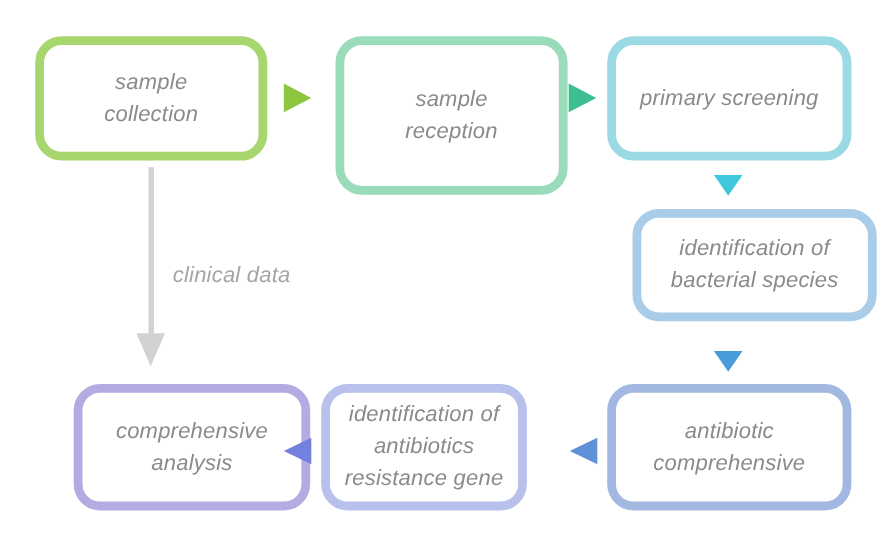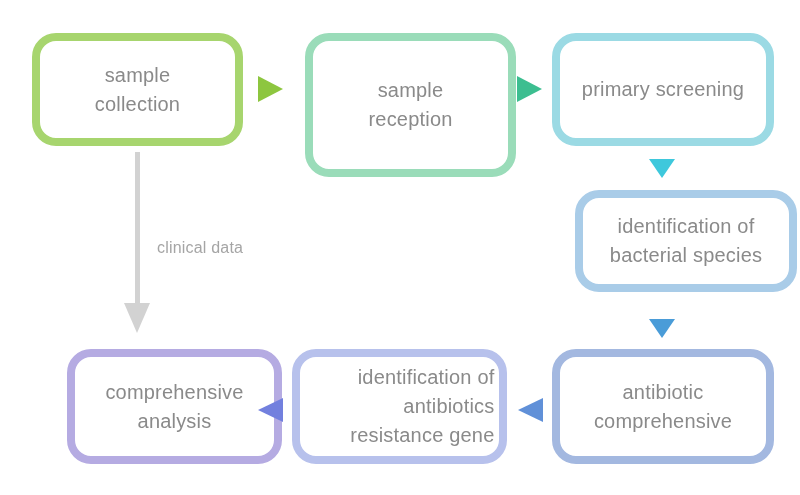--- a/index.html
+++ b/index.html
@@ -1,53 +1,53 @@
 <!DOCTYPE html>
 <html><head>
 <meta charset="utf-8">
 <style>
   html,body{margin:0;padding:0;background:#ffffff;}
   .canvas{
     position:relative;width:800px;height:495px;background:#ffffff;
-    font-family:"Liberation Sans",sans-serif;overflow:hidden;
+    font-family:"Liberation Sans",sans-serif;overflow:hidden;font-style:italic;
   }
   .node{
     position:absolute;box-sizing:border-box;background:#ffffff;
     border:8px solid #cccccc;border-radius:24px;
     display:flex;flex-direction:column;align-items:center;justify-content:center;
     text-align:center;color:#8a8a8a;
   }
   .label{font-size:20px;line-height:29px;letter-spacing:.2px;}
   .note{font-size:13.5px;line-height:17px;max-width:158px;margin-top:1px;}
   .n1{left:32px;top:33px;width:211px;height:113px;}
   .n2{left:305px;top:33px;width:211px;height:144px;}
   .n3{left:552px;top:33px;width:222px;height:113px;}
   .n4{left:575px;top:190px;width:222px;height:102px;}
   .n5{left:552px;top:349px;width:222px;height:115px;}
-  .n6{left:292px;top:349px;width:215px;height:115px;text-align:right;}
+  .n6{left:292px;top:349px;width:187px;height:115px;}
   .n7{left:32px;top:349px;width:215px;height:115px;margin-left:35px;}
   .n1 .label,.n2 .label{max-width:150px;}
   .n4 .label{max-width:195px;}
   .n5 .label{max-width:170px;}
   .n6 .label{max-width:190px;}
   .n7 .label{max-width:175px;}
   .arr{position:absolute;width:0;height:0;}
   .arr-right{border-top:13px solid transparent;border-bottom:13px solid transparent;border-left:25px solid #999;}
   .arr-left{border-top:12px solid transparent;border-bottom:12px solid transparent;border-right:25px solid #999;}
   .arr-down{border-left:13px solid transparent;border-right:13px solid transparent;border-top:19px solid #999;}
   .a1{left:258px;top:76px;}
   .a2{left:517px;top:76px;}
   .a3{left:649px;top:159px;}
   .a4{left:649px;top:319px;}
   .a5{left:518px;top:398px;}
   .a6{left:258px;top:398px;}
   .gline{position:absolute;left:135px;top:152px;width:5px;height:151px;background:#d2d2d2;}
   .ghead{left:124px;top:303px;border-left:13px solid transparent;border-right:13px solid transparent;border-top:30px solid #d2d2d2;}
   .clinical{
-    position:absolute;left:157px;top:239px;font-size:16px;letter-spacing:.2px;
+    position:absolute;left:157px;top:239px;font-size:20px;letter-spacing:.2px;
     color:#a5a5a5;white-space:nowrap;
   }
 </style>
 </head>
 <body>
 
 <div class="canvas">
 
   <div class="node n1" style="border-color: rgb(167, 213, 110);">
     <span class="label">sample collection</span>

